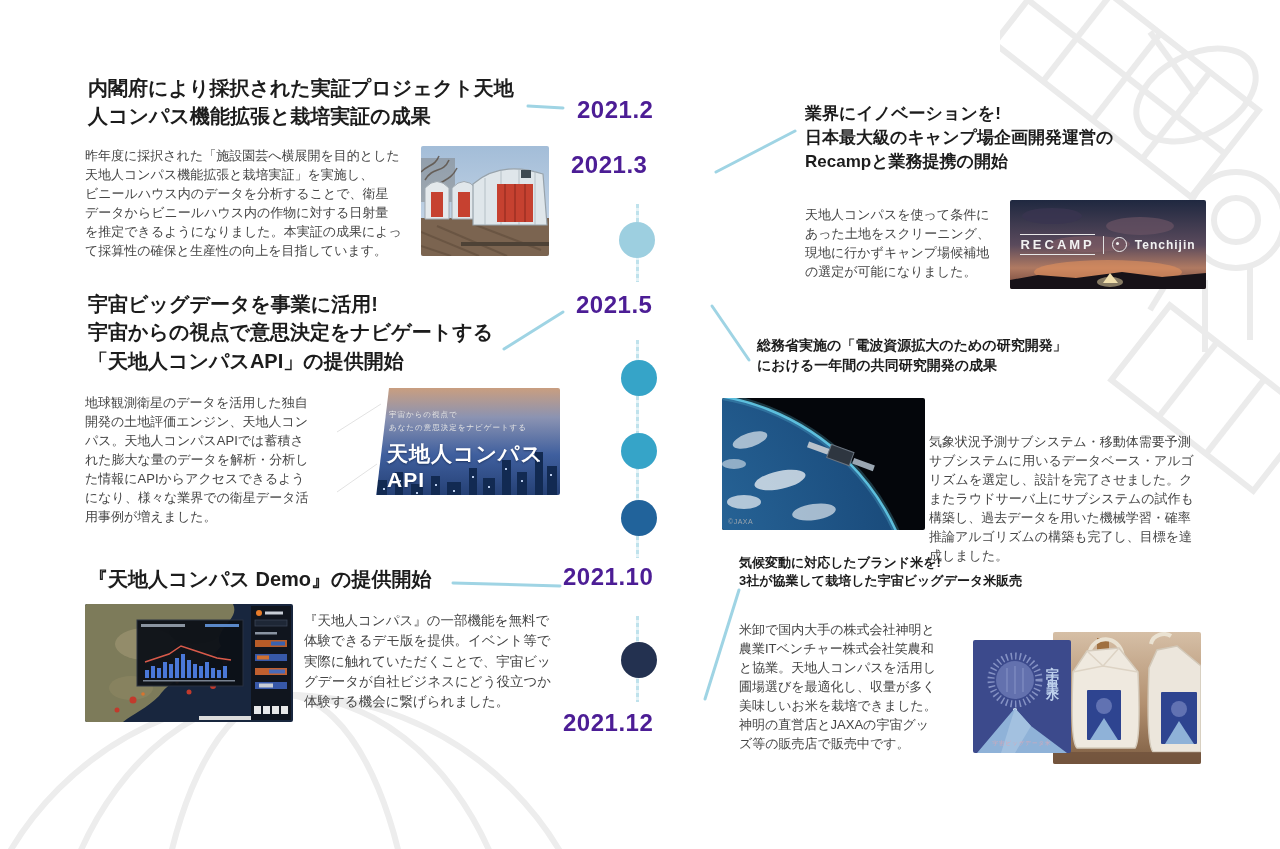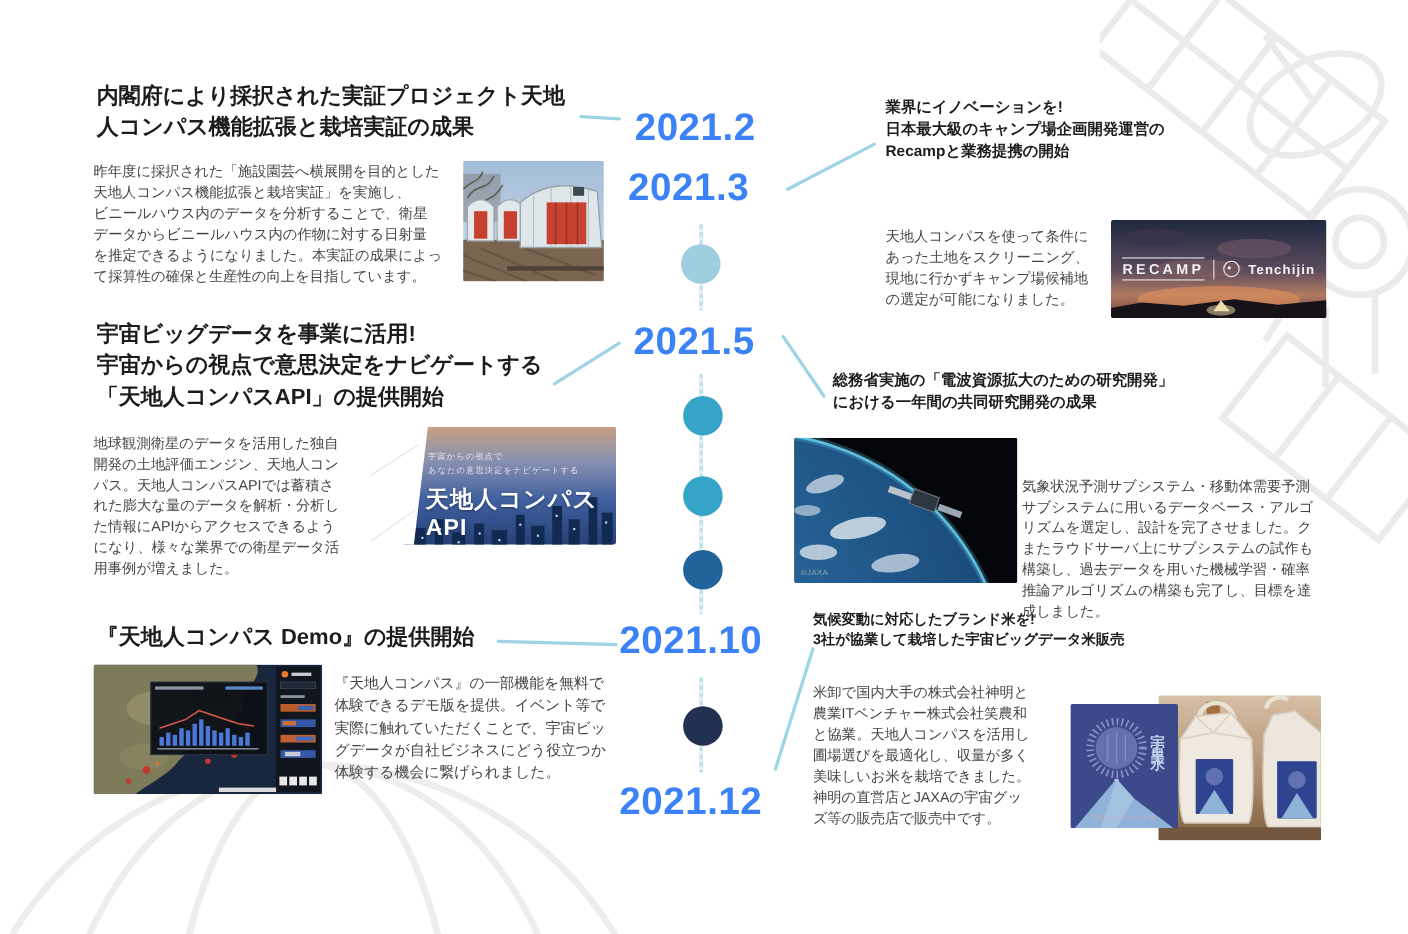--- a/index.html
+++ b/index.html
@@ -3,21 +3,21 @@
 <meta charset="utf-8">
 <style>
   html,body{margin:0;padding:0;background:#fff;}
   .canvas{position:relative;width:1280px;height:849px;overflow:hidden;background:#ffffff;
           font-family:"Liberation Sans","DejaVu Sans",sans-serif;}
   .wm{position:absolute;pointer-events:none;}
   .connectors{position:absolute;left:0;top:0;z-index:1;pointer-events:none;}
   .h{position:absolute;z-index:3;font-weight:bold;color:#1c1c1c;font-size:20px;line-height:1.42;
      white-space:pre-line;}
   .b{position:absolute;z-index:3;color:#454545;font-size:13px;line-height:1.46;white-space:pre-line;}
-  .date{position:absolute;z-index:4;color:#3b82f6;font-weight:bold;font-size:35px;letter-spacing:.5px;}
+  .date{position:absolute;z-index:4;color:#4c1d95;font-weight:bold;font-size:24px;letter-spacing:.5px;}
   .seg{position:absolute;z-index:2;width:3px;left:636px;background:#bfe2ec;
        background-image:repeating-linear-gradient(#bfe2ec 0 4px,#e4f3f7 4px 7px);}
   .dot{position:absolute;z-index:3;width:36px;height:36px;border-radius:50%;}
   .img{position:absolute;z-index:3;overflow:hidden;border-radius:2px;}
   .img svg{display:block;}
   .ovl{position:absolute;z-index:2;}
   .recamp-row{left:0;top:34px;width:100%;display:flex;align-items:center;justify-content:center;gap:8px;
               color:#f2f2f2;}
   .recamp-left{font-size:13px;font-weight:bold;letter-spacing:3px;border-top:1px solid #e8e8e8;
                border-bottom:1px solid #e8e8e8;padding:2px 0;}
@@ -124,21 +124,21 @@
       <rect x="37" y="46" width="12" height="25" fill="#c64130"></rect>
       <path d="M52 79 L52 38 Q80 14 122 28 L126 79 Z" fill="#dfe6ea" stroke="#98a3ab" stroke-width="1.2"></path>
       <path d="M64 79 L64 32 M80 79 L80 25 M98 79 L98 23 M114 79 L114 25" stroke="#aab6bd" stroke-width="1" opacity=".8"></path>
       <rect x="76" y="38" width="36" height="38" fill="#c64130"></rect>
       <path d="M84 38 L84 76 M94 38 L94 76 M104 38 L104 76" stroke="#9e3023" stroke-width="1.5"></path>
       <rect x="100" y="24" width="10" height="8" fill="#3e4a52"></rect>
       <rect x="40" y="96" width="88" height="4" fill="#4e4236"></rect>
     </svg>
   </div>
 
-  <div class="h" style="left:805px;top:88px;width:430px;font-size:14px;">業界にイノベーションを!
+  <div class="h" style="left:805px;top:102px;width:430px;font-size:17px;">業界にイノベーションを!
 日本最大級のキャンプ場企画開発運営の
 Recampと業務提携の開始</div>
   <div class="b" style="left:805px;top:206px;width:210px;">天地人コンパスを使って条件に
 あった土地をスクリーニング、
 現地に行かずキャンプ場候補地
 の選定が可能になりました。</div>
   <div class="img" style="left:1010px;top:200px;width:196px;height:89px;">
     <svg width="196" height="100" viewBox="0 0 196 100">
       <defs>
           <linearGradient id="rcsky" x1="0" y1="0" x2="0" y2="1">

